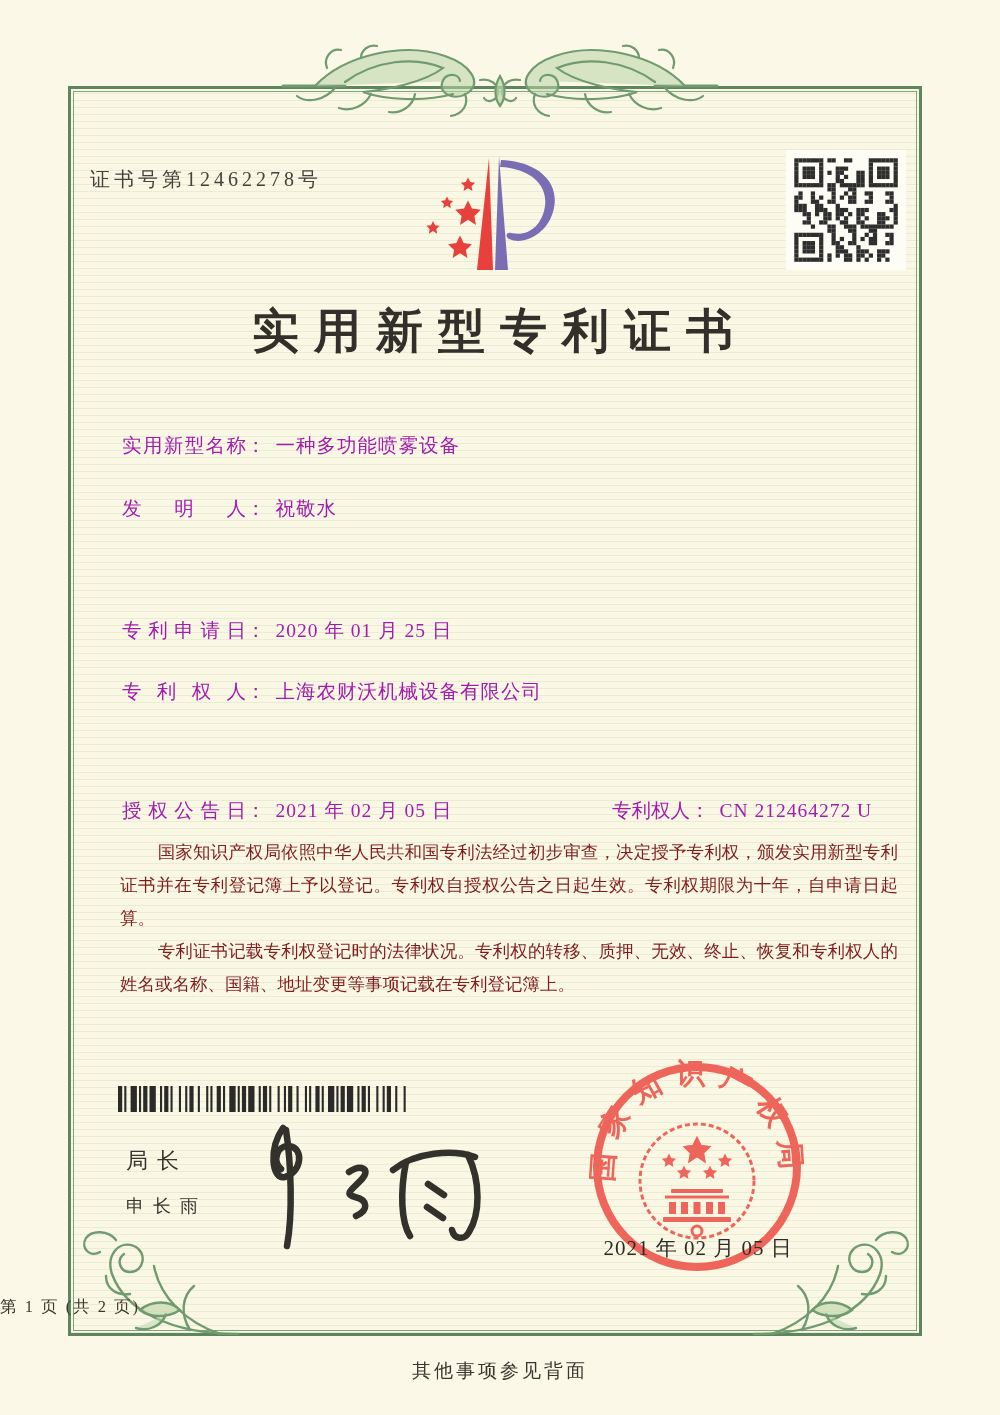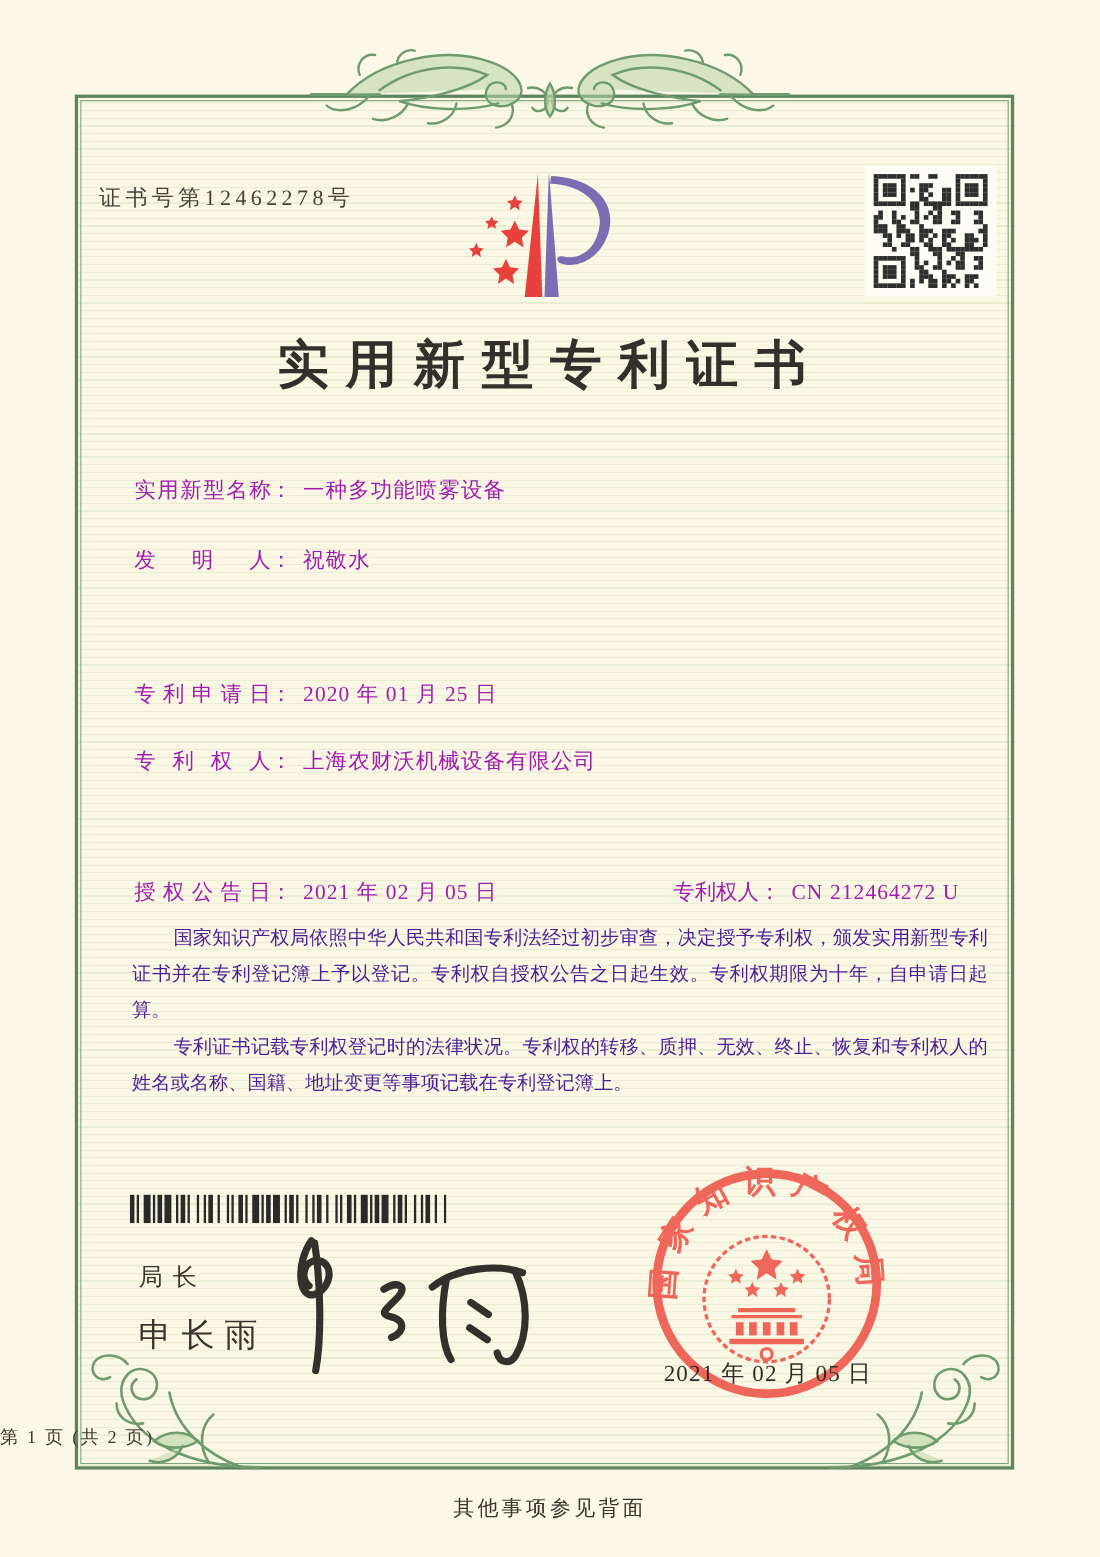--- a/index.html
+++ b/index.html
@@ -25,27 +25,27 @@
   .title { position:absolute; left:0; top:300px; width:100%; text-align:center;
            font-size:47px; font-weight:bold; letter-spacing:15px; color:#33302b; }
 
   .field-row { position:absolute; left:122px; font-size:19.5px; color:#a21caf; white-space:nowrap; }
   .field-label { display:inline-block; width:124px; text-align:justify; text-align-last:justify; }
   .field-colon { display:inline-block; }
   .field-value { margin-left:10px; letter-spacing:1px; }
   .field-group2 { position:absolute; left:490px; top:0; }
 
   .body-text { position:absolute; left:120px; top:836px; width:778px; font-size:17.5px;
-               line-height:33px; color:#4c1d95; text-align:justify; }
+               line-height:33px; color:#7f1d1d; text-align:justify; }
   .body-text p { text-indent:2.15em; }
 
   .barcode { position:absolute; left:118px; top:1086px; width:288px; height:26px; }
 
   .comm-title { position:absolute; left:126px; top:1146px; font-size:22px; letter-spacing:9px; color:#3a352e;text-align:center; }
-  .comm-name  { position:absolute; left:126px; top:1194px; font-size:30px; letter-spacing:9px; color:#3a352e; }
+  .comm-name  { position:absolute; left:126px; top:1194px; font-size:18px; letter-spacing:9px; color:#3a352e; }
 
   .signature { position:absolute; left:225px; top:1114px; width:285px; height:140px; }
 
   .seal { position:absolute; left:586px; top:1056px; width:222px; height:222px; }
   .seal-date { position:absolute; left:592px; top:1234px; width:212px; text-align:center;
                font-size:21px; letter-spacing:1px; color:#2f2b26; }
 
   .page-indicator { position:absolute; left:0; top:1296px; width:1000px; 
                     font-size:16.5px; letter-spacing:2px; color:#3d382f; }
   .back-note { position:absolute; left:0; top:1358px; width:1000px; text-align:center;

